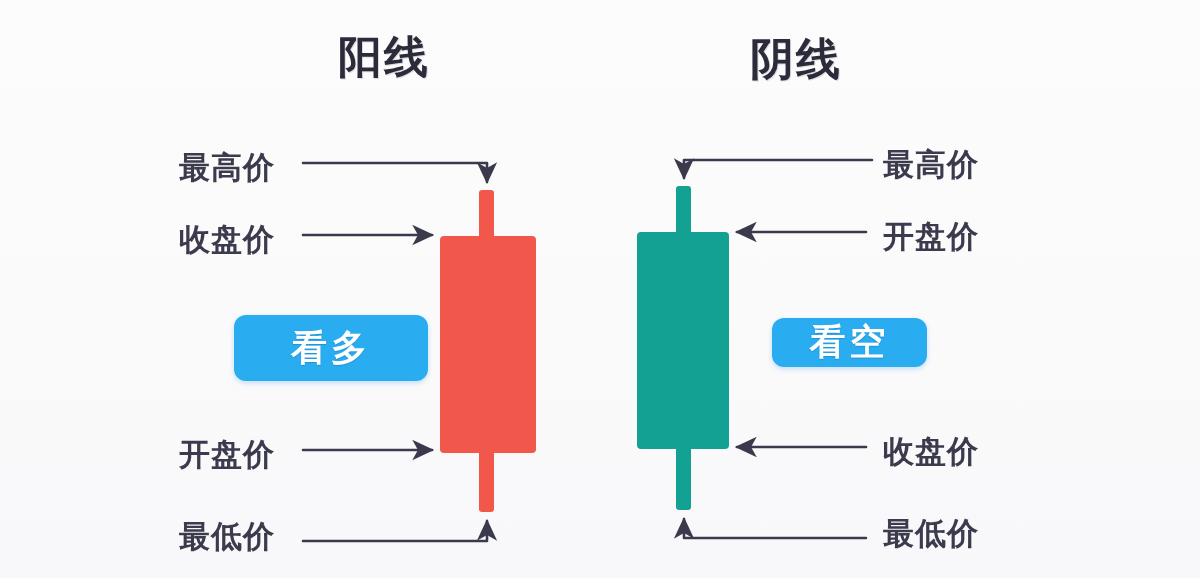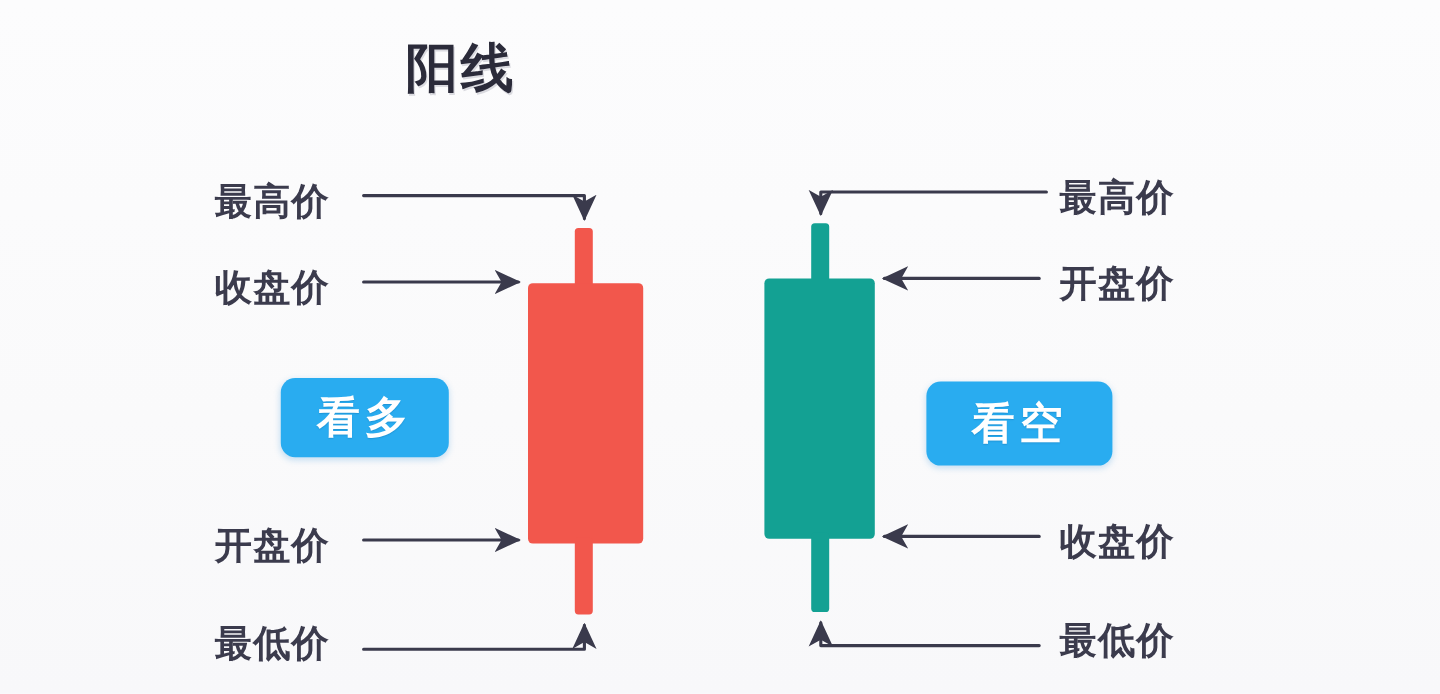--- a/index.html
+++ b/index.html
@@ -74,20 +74,21 @@
     pointer-events: none;
   }
 </style>
 </head>
 <body>
 
 <div id="stage">
 
   <div class="panel-title" id="title-left">阳线</div>
 
+  <div class="panel-title" id="title-right">阴线</div>
 
   <div class="candle-wick" id="red-upper-wick" style="left:479px; top:190px; width:15px; height:50px; background:#F2574C;"></div>
 
   <div class="candle-body" id="red-body" style="left:440px; top:236px; width:96px; height:217px; background:#F2574C;"></div>
 
   <div class="candle-wick" id="red-lower-wick" style="left:479px; top:448px; width:15px; height:64px; background:#F2574C;"></div>
 
   <div class="candle-wick" id="teal-upper-wick" style="left:676px; top:186px; width:15px; height:54px; background:#13A193;"></div>
 
   <div class="candle-body" id="teal-body" style="left:637px; top:232px; width:92px; height:217px; background:#13A193;"></div>
@@ -136,21 +137,21 @@
   <div class="label" style="left:179px; top:516px;">最低价</div>
 
   <div class="label right-side" style="left:883px; top:144px;">最高价</div>
 
   <div class="label right-side" style="left:883px; top:216px;">开盘价</div>
 
   <div class="label right-side" style="left:883px; top:431px;">收盘价</div>
 
   <div class="label right-side" style="left:883px; top:513px;">最低价</div>
 
-  <div class="badge" style="left:234px; top:315px; width:140px; height:66px; background:#29ACF0;">
+  <div class="badge" style="left:234px; top:315px; width:194px; height:66px; background:#29ACF0;">
     <span>看多</span>
   </div>
 
-  <div class="badge" style="left:772px; top:318px; width:155px; height:70px; background:#29ACF0;justify-content:center;">
+  <div class="badge" style="left:772px; top:318px; width:155px; height:49px; background:#29ACF0;justify-content:center;">
     <span>看空</span>
   </div>
 
 </div>
 
 </body></html>

